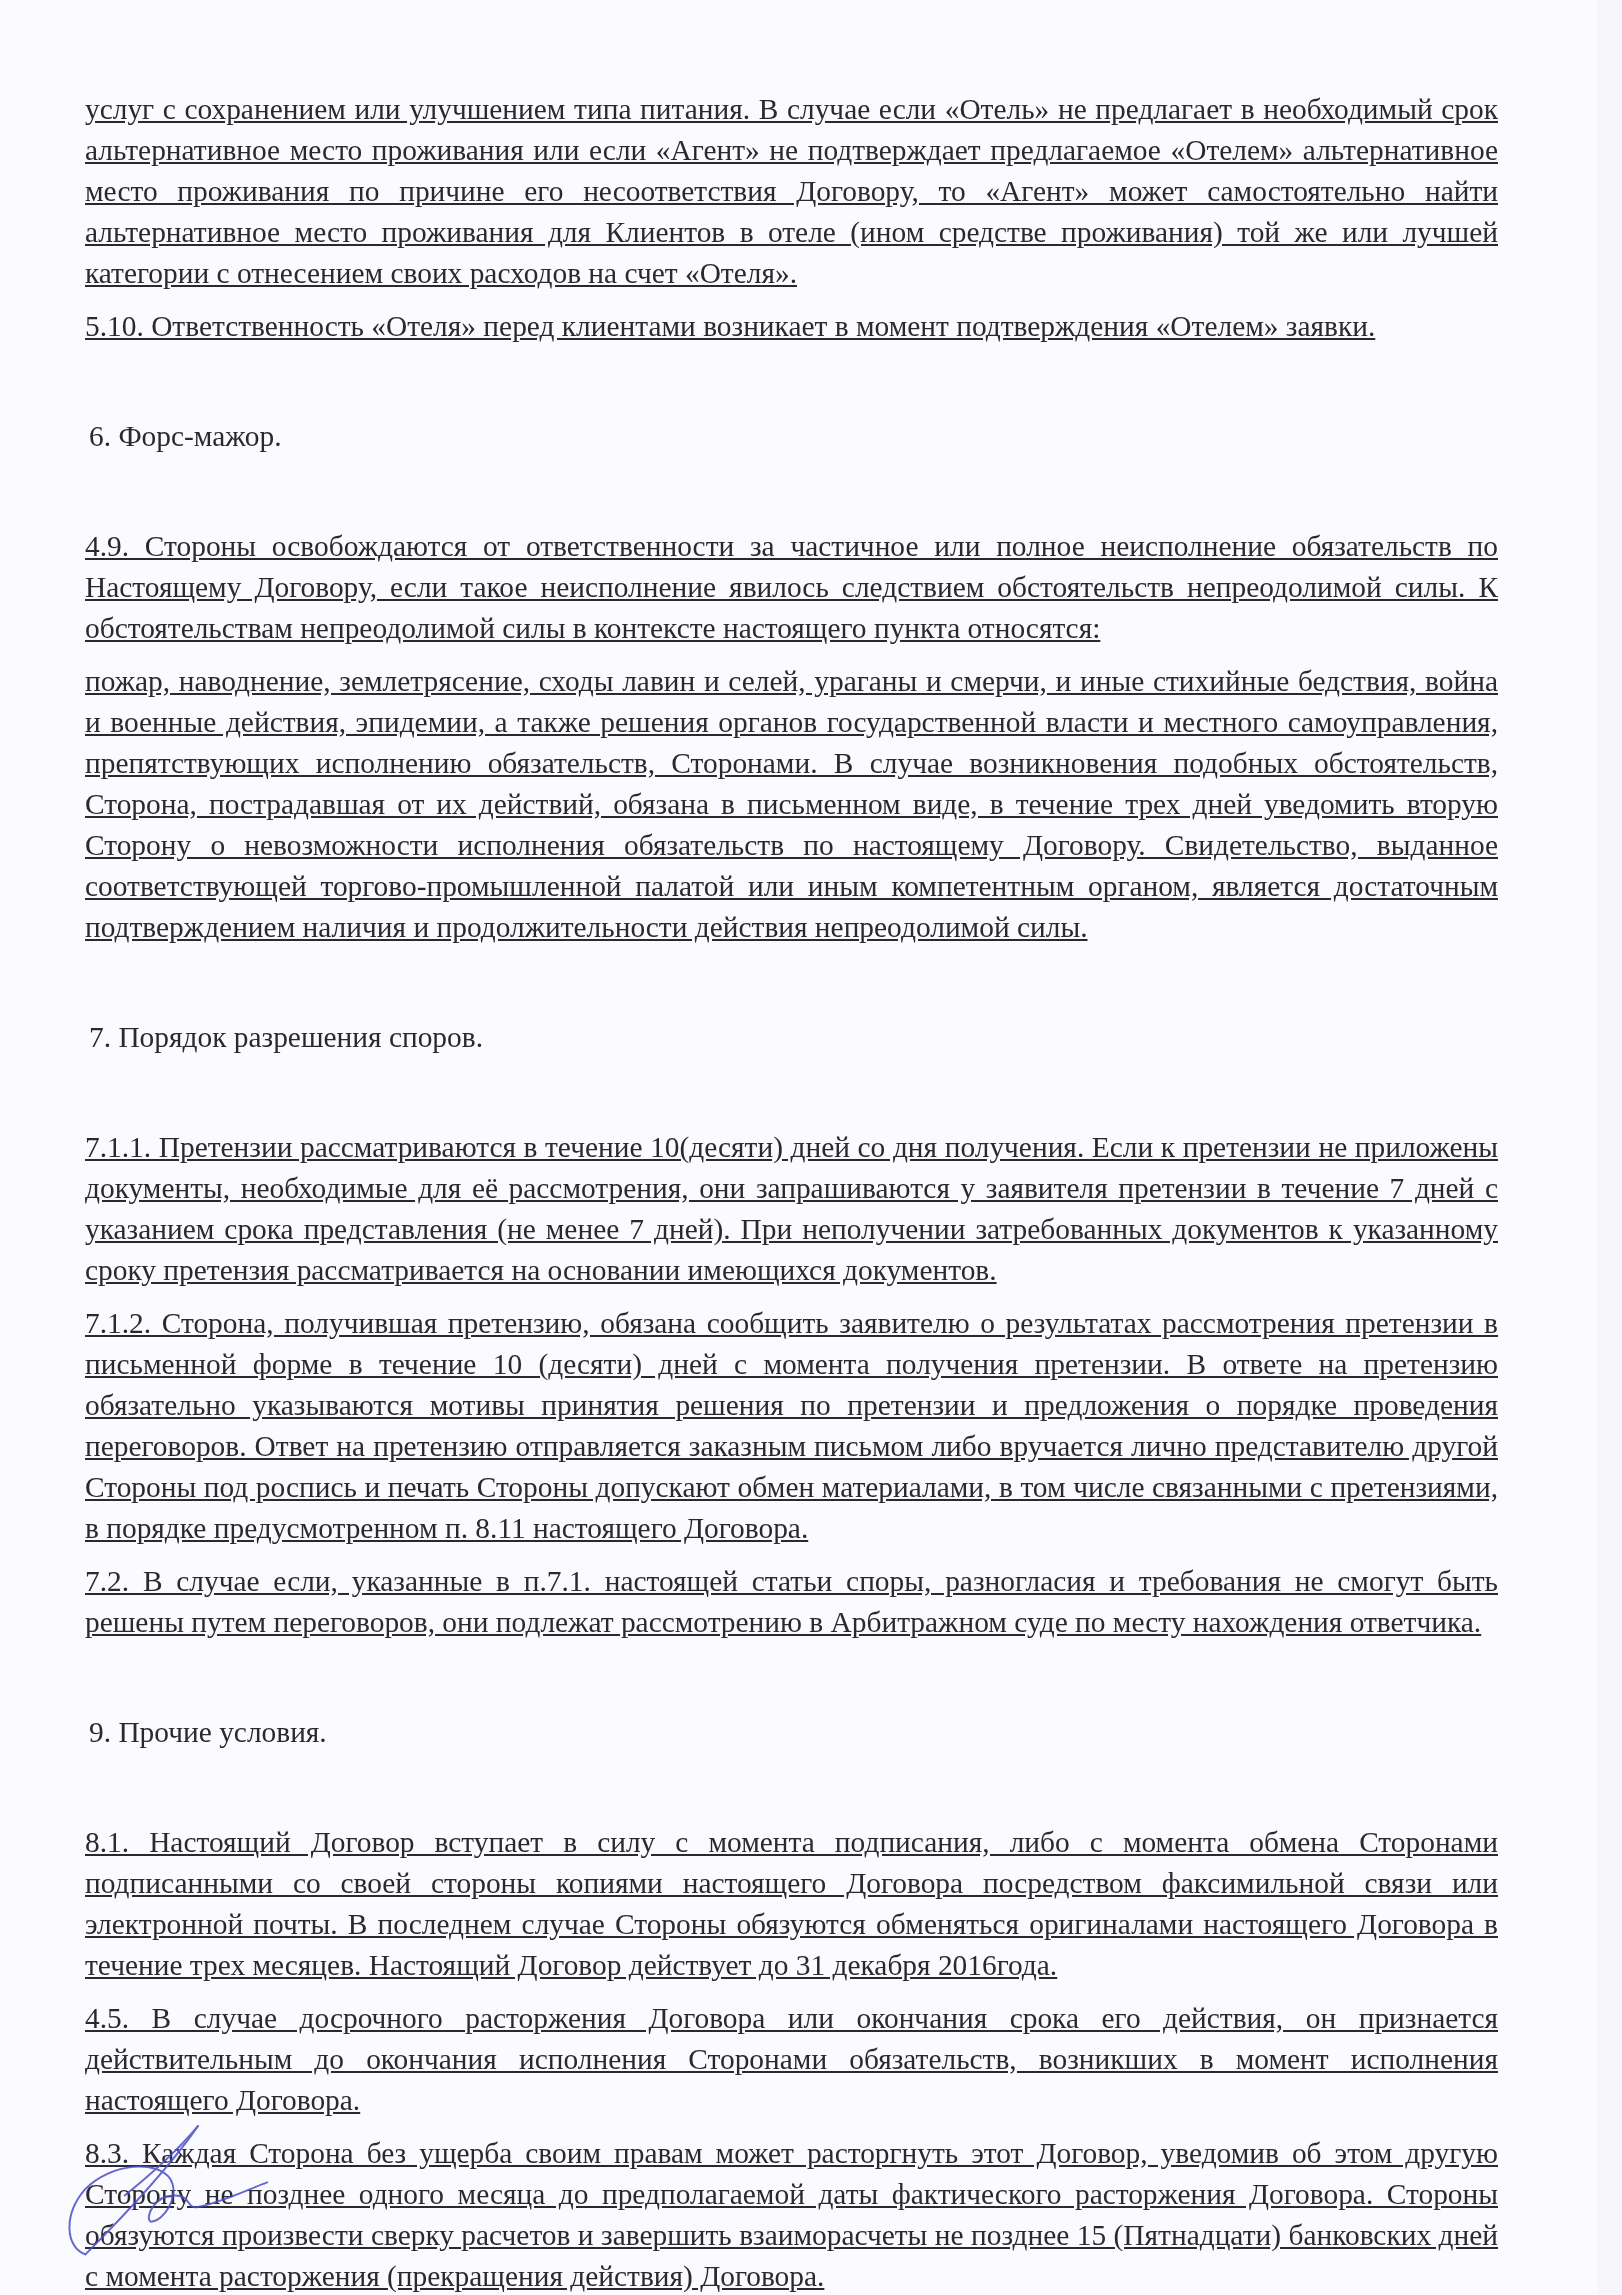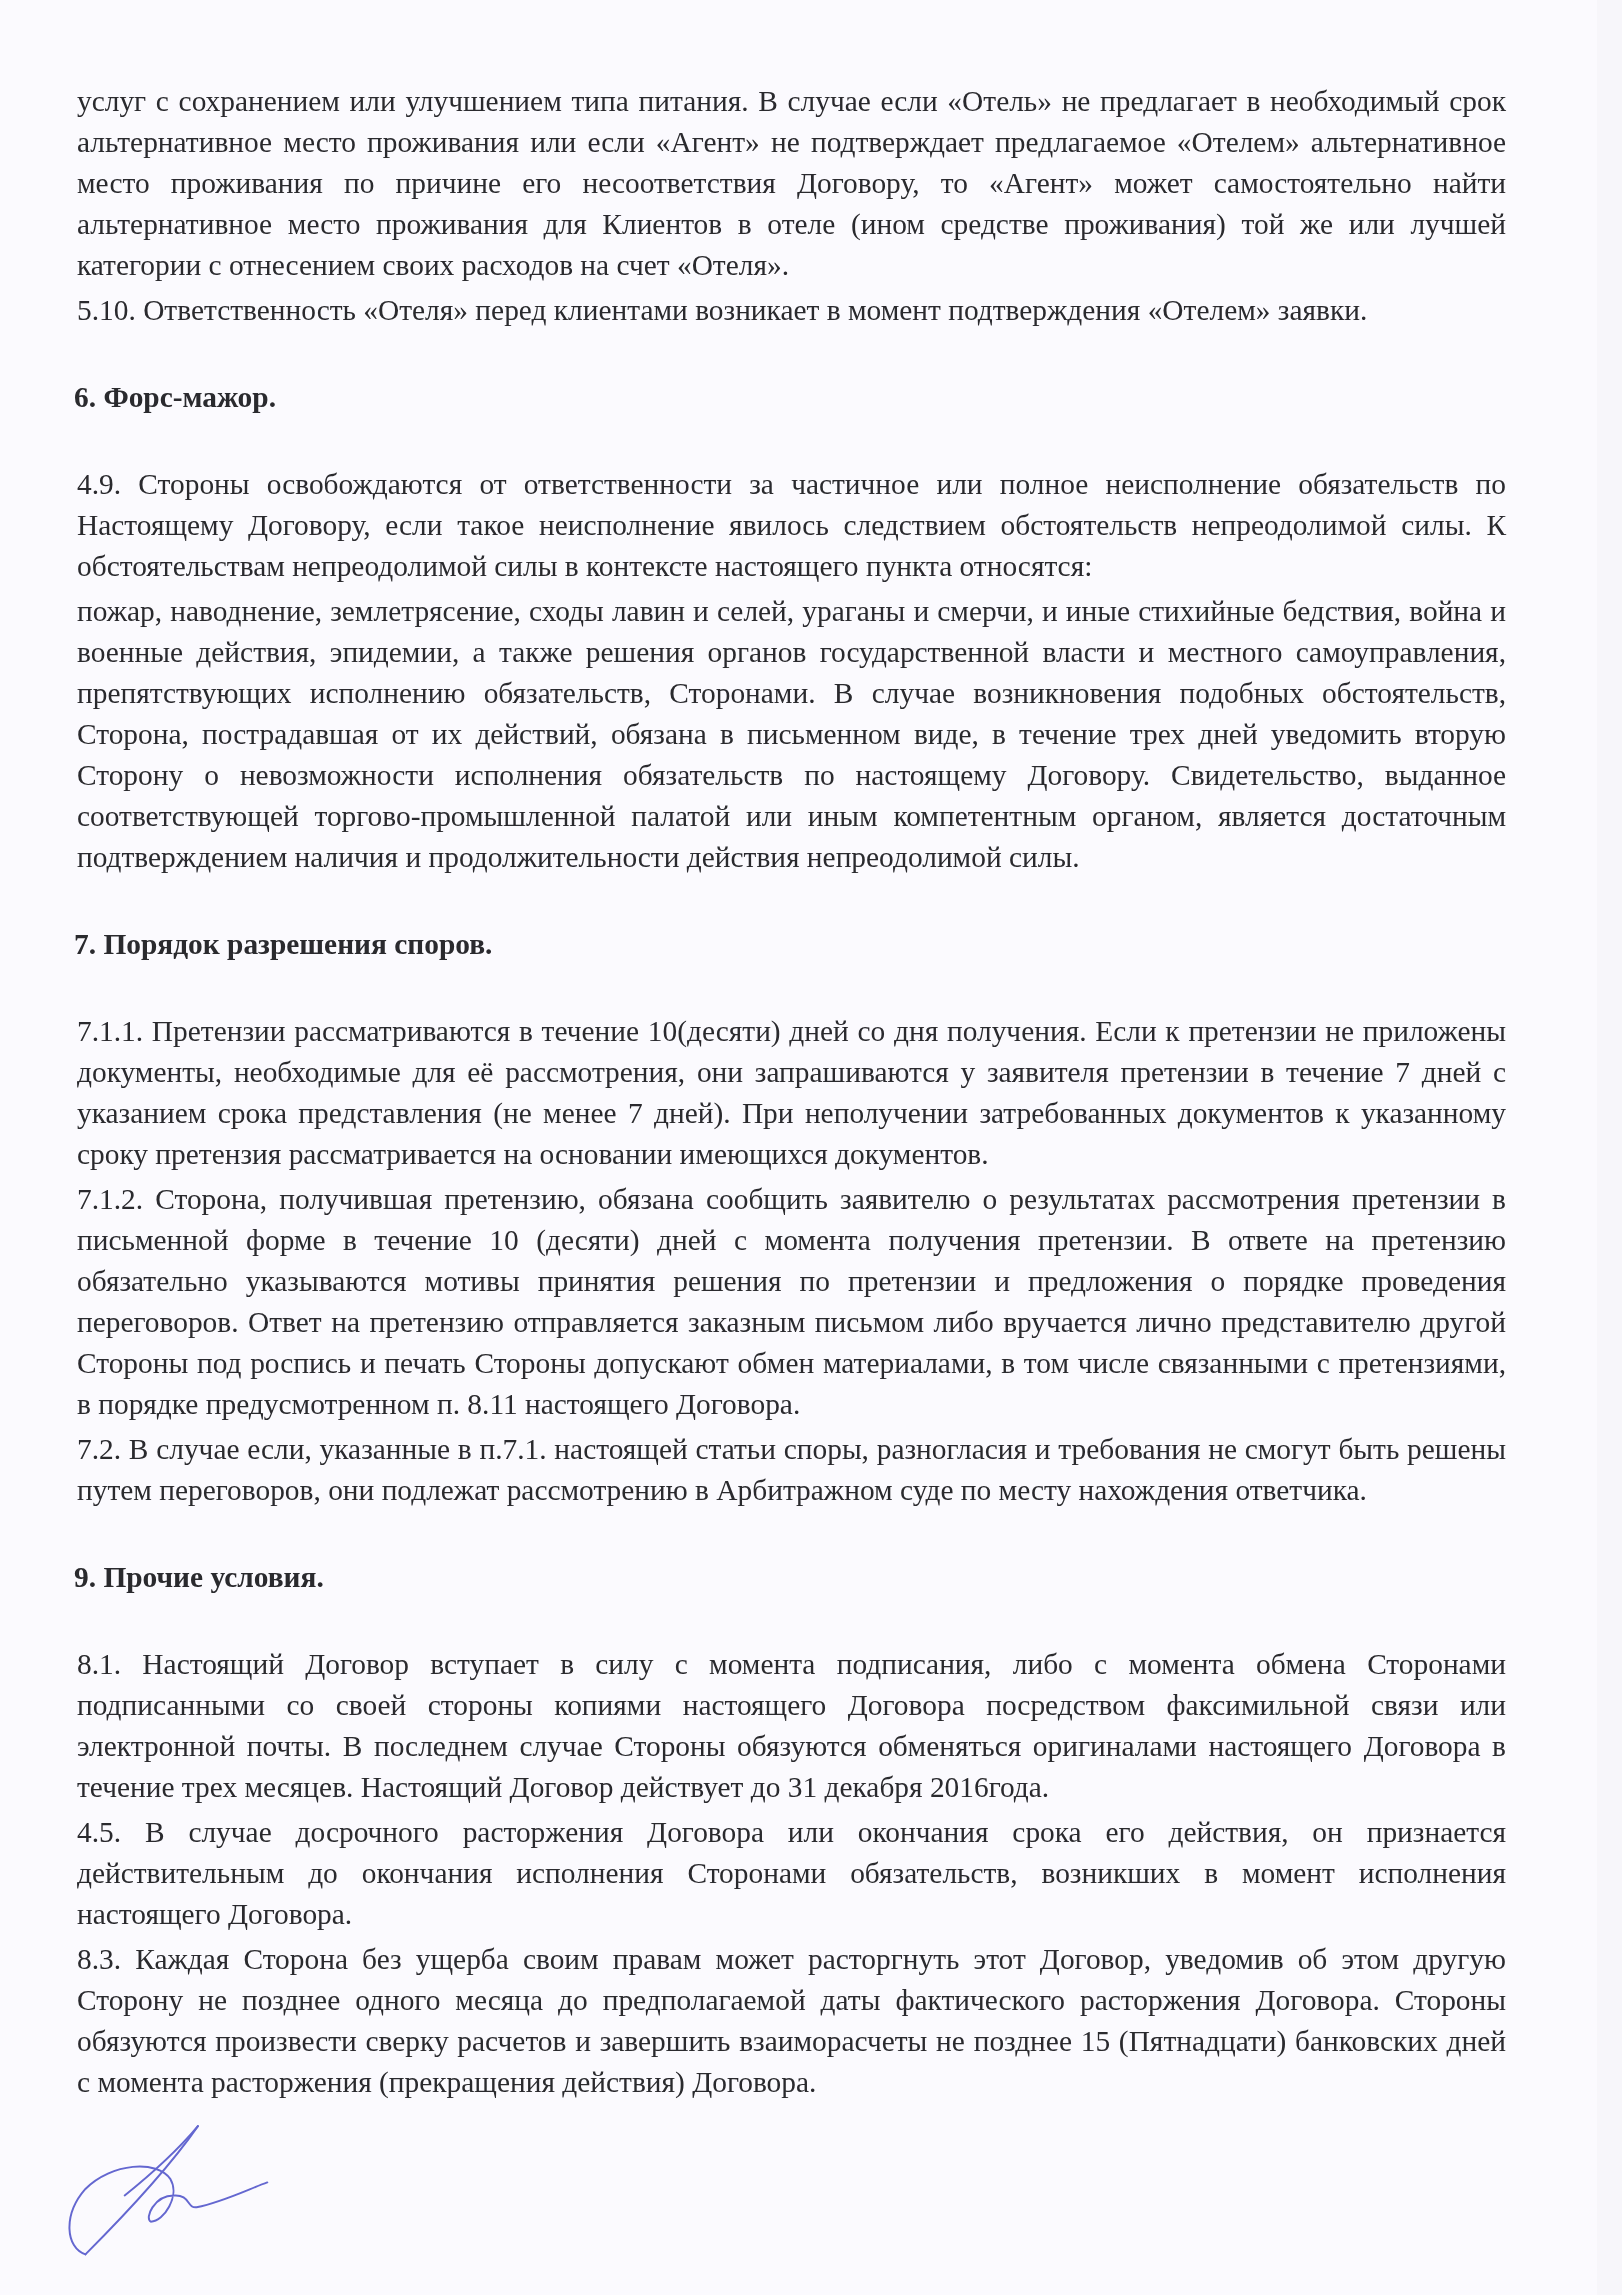--- a/index.html
+++ b/index.html
@@ -24,27 +24,28 @@
       position: absolute;
       left: 73px;
       top: 77px;
       width: 1437px;
       font-family: "Liberation Serif", "DejaVu Serif", serif;
       font-size: 29.4px;
       line-height: 41px;
       color: #2a2a2e;
     }
     .para {
-      margin: 4px;
+      margin: 12px;
       text-align: justify;
       text-align-last: left;
+      text-decoration: underline;
     }
     .heading {
-      margin: 1px;
-      font-weight: bold;
+      margin: 16px;
+      font-weight: normal;
       font-size: 29.4px;
       line-height: 41px;
     }
     .gap-before-heading { height: 41px; }
     .gap-after-heading { height: 41px; }
     .signature {
       position: absolute;
       left: 59px;
       top: 2117px;
       width: 236px;

